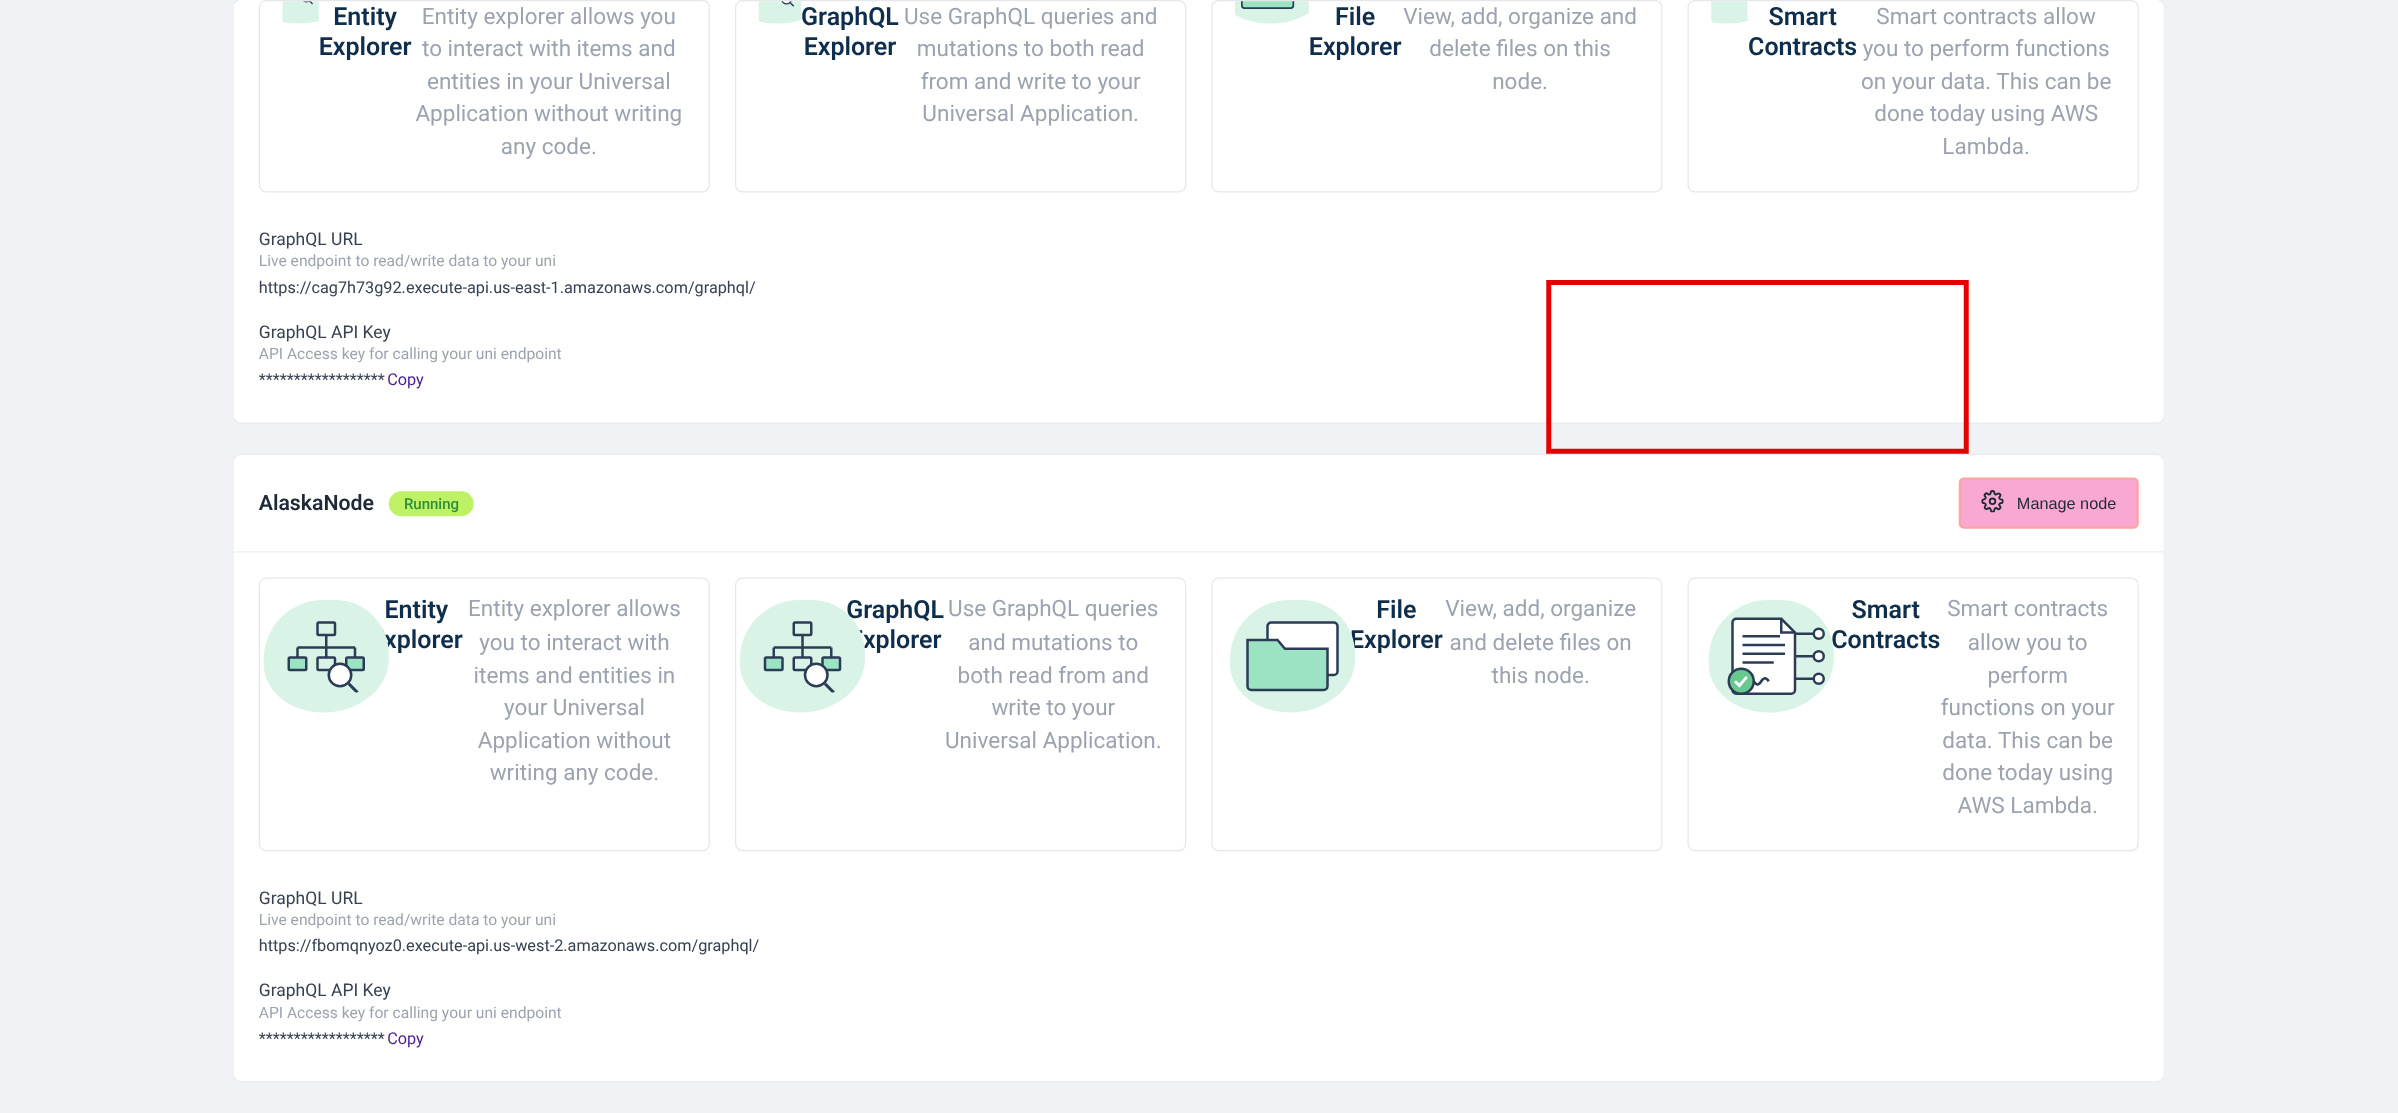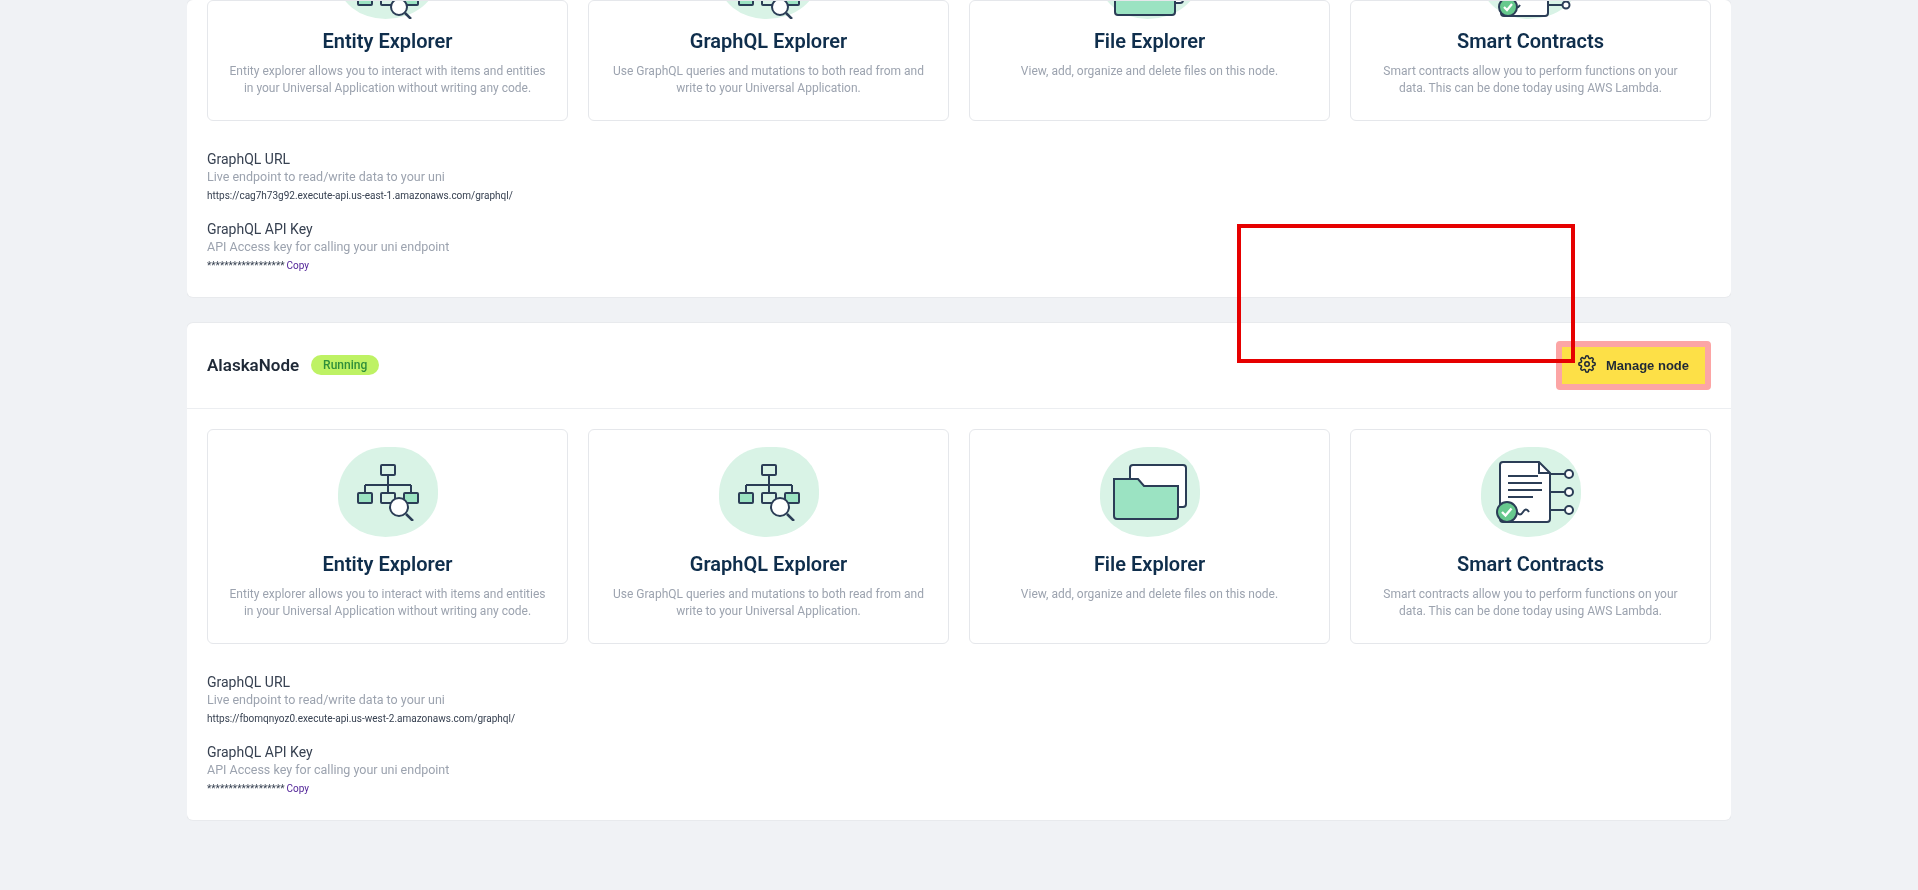--- a/index.html
+++ b/index.html
@@ -25,43 +25,42 @@
   }
   .top-cut .cards-row { padding-top: 0; }
   .card {
     flex: 1 1 0;
     border: 1px solid #e5e7eb;
     border-radius: 6px;
     background: #fff;
     text-align: center;
     padding: 12px 18px 22px 18px;
     display: flex;
-    flex-direction: column;
-    align-items: center;
+    flex-direction: row;
   }
   .card.cut {
     padding-top: 0;
   }
   .card-icon {
     width: 120px;
     height: 100px;
     display: flex;
     align-items: center;
     justify-content: center;
     margin-bottom: 10px;
   }
   .card-icon.cut { height: 18px; overflow: hidden; align-items: flex-end; }
   .card-title {
     font-size: 20px;
     font-weight: 600;
     color: #0f2e4c;
     margin-bottom: 10px;
   }
   .card-desc {
-    font-size: 12px;
+    font-size: 18px;
     color: #9ca3af;
     line-height: 1.45;
   }
   .url-row {
     display: flex;
     gap: 20px;
     padding: 10px 20px 26px 20px;
     flex-direction: column;
   }
   .url-col { flex: 1 1 0; }
@@ -69,21 +68,21 @@
     font-size: 14px;
     color: #374151;
     margin-bottom: 2px;
   }
   .url-sub {
     font-size: 12.5px;
     color: #9ca3af;
     margin-bottom: 6px;
   }
   .url-val {
-    font-size: 10px;
+    font-size: 13px;
     color: #374151;
     word-break: break-all;
   }
   .copy-link {
     color: #4c1d95;
     cursor: pointer;
     margin-left: 2px;
   }
   .node-header {
     display: flex;
@@ -106,28 +105,28 @@
     color: #2f8f3a;
     font-size: 12px;
     padding: 3px 12px;
     border-radius: 12px;
     font-weight: 500;
   }
   .manage-btn {
     display: inline-flex;
     align-items: center;
     gap: 10px;
-    border: 6px solid #fca5a5;
-    background: #fde047;
+    border: 2px solid #fca5a5;
+    background: #f9a8d4;
     border-radius: 4px;
     padding: 8px 16px;
     font-size: 13px;
     color: #1f2937;
     cursor: pointer;
-    font-weight: 700;
+    font-weight: 400;
   }
   .highlight-box {
     position: absolute;
     border: 4px solid #e60000;
     pointer-events: none;
   }
   .rel { position: relative; }
   .icon-blob {
     position: absolute;
     width: 100px; height: 90px;

